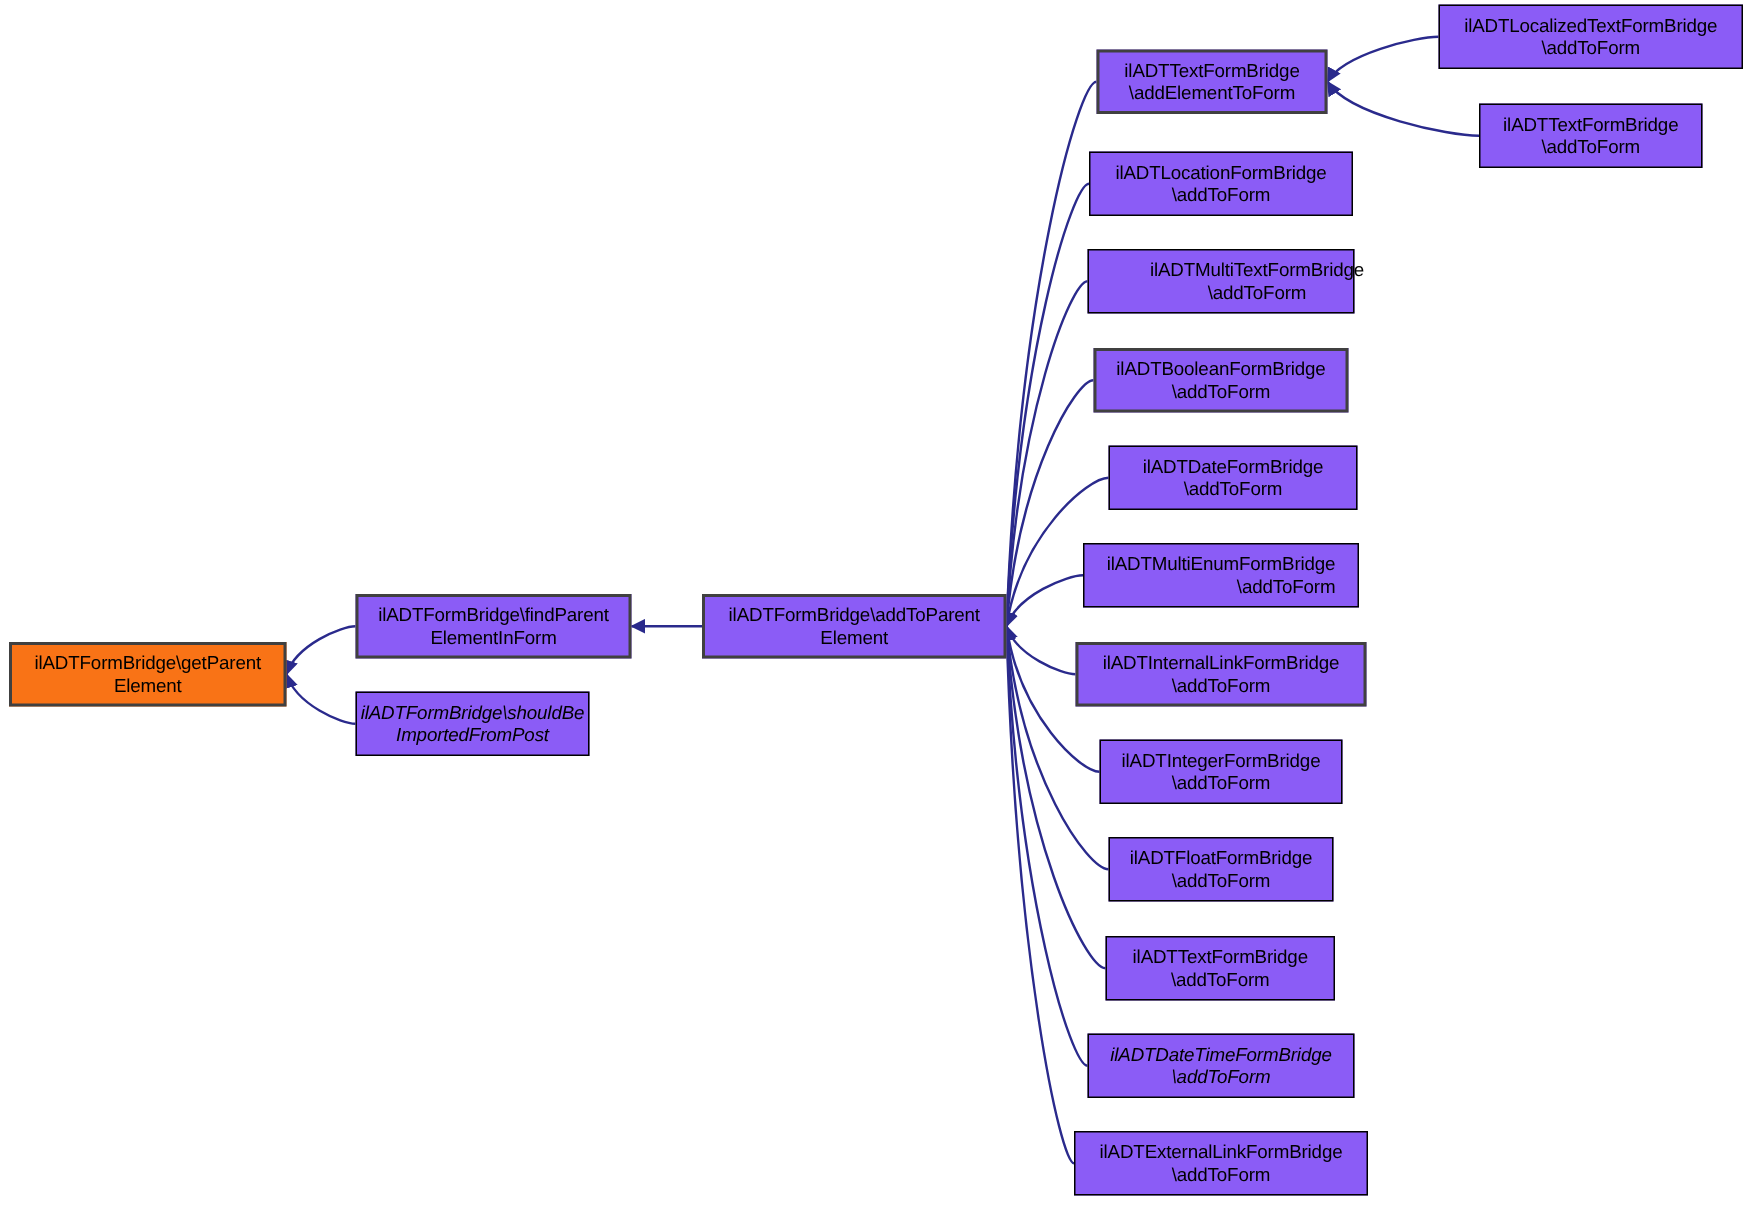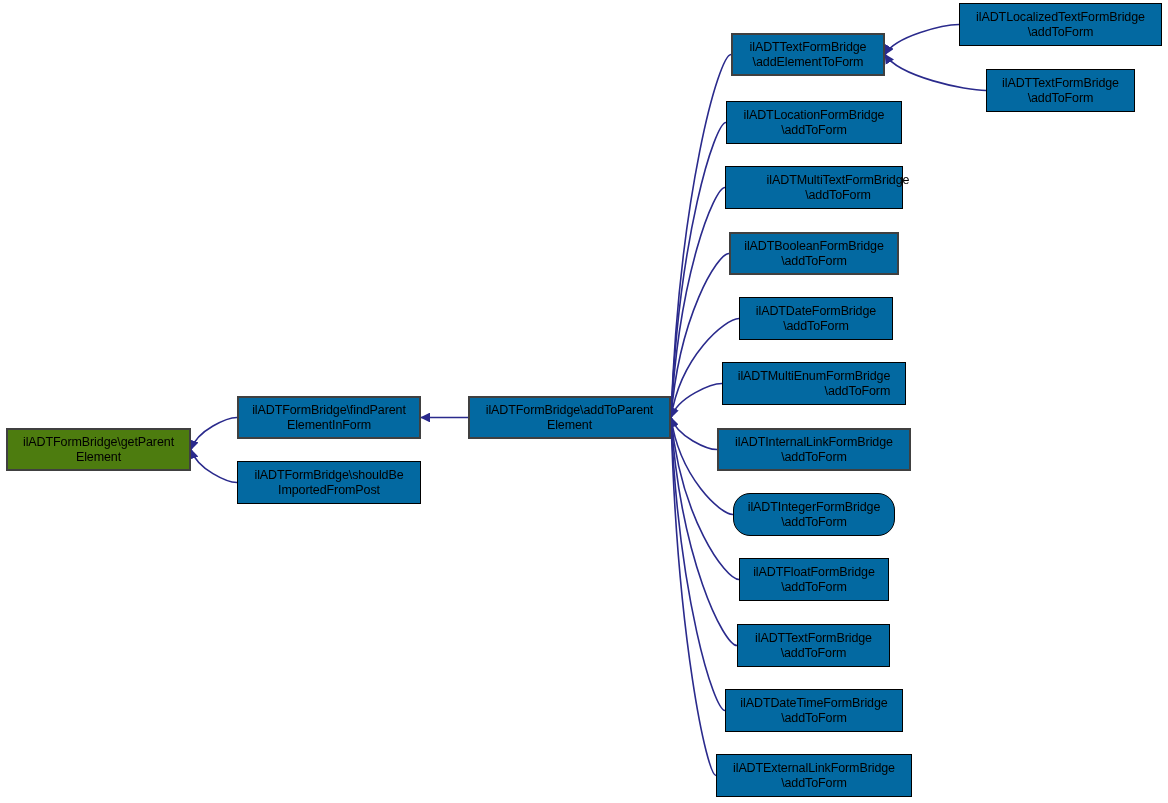--- a/index.html
+++ b/index.html
@@ -26,34 +26,34 @@
     height: 803px;
     pointer-events: none;
   }
   .node {
     position: absolute;
     box-sizing: border-box;
     display: flex;
     align-items: center;
     justify-content: center;
     text-align: center;
-    background: #0369a1;
+    background: #8b5cf6;
     border: 1px solid #000000;
     font-size: 12.5px;
     line-height: 15px;
     color: #000000;
     letter-spacing: -0.1px;
     white-space: pre-line;
     z-index: 2;
   }
   .node.thick {
     border: 2px solid #404040;
   }
   .node.highlight {
-    background: #4d7c0f;
+    background: #f97316;
     border: 2px solid #404040;
   }
   .node-label {
     display: block;
     padding: 0 3px;
     white-space: pre-line;
   }
 </style>
 </head>
 <body>
@@ -84,45 +84,45 @@
         <path d="M 716 775.5 C 707 775.5, 677.3 639.46, 671 417.5" marker-end="url(#arrow)"></path>
         <path d="M 959 24.5 C 944.2 24.5, 895.36 35.9, 885 54.5" marker-end="url(#arrow)"></path>
         <path d="M 986 90.5 C 965.8 90.5, 899.14 76.82, 885 54.5" marker-end="url(#arrow)"></path>
       </g>
   </svg>
 
 <div class="node highlight" style="left: 6px; top: 428px; width: 185px; height: 43px;"><span class="node-label">ilADTFormBridge\getParent
 Element</span></div>
     <div class="node thick" style="left: 237px; top: 396px; width: 184px; height: 43px;"><span class="node-label">ilADTFormBridge\findParent
 ElementInForm</span></div>
-    <div class="node" style="left: 237px; top: 461px; width: 184px; height: 43px;"><span class="node-label">ilADTFormBridge\shouldBe
+    <div class="node" style="left: 237px; top: 461px; width: 156px; height: 43px; font-style: italic;"><span class="node-label">ilADTFormBridge\shouldBe
 ImportedFromPost</span></div>
     <div class="node thick" style="left: 468px; top: 396px; width: 203px; height: 43px;"><span class="node-label">ilADTFormBridge\addToParent
 Element</span></div>
     <div class="node thick" style="left: 731px; top: 33px; width: 154px; height: 43px;"><span class="node-label">ilADTTextFormBridge
 \addElementToForm</span></div>
     <div class="node" style="left: 726px; top: 101px; width: 176px; height: 43px;"><span class="node-label">ilADTLocationFormBridge
 \addToForm</span></div>
     <div class="node" style="left: 725px; top: 166px; width: 178px; height: 43px; padding-left: 48px;"><span class="node-label">ilADTMultiTextFormBridge
 \addToForm</span></div>
     <div class="node thick" style="left: 729px; top: 232px; width: 170px; height: 43px;"><span class="node-label">ilADTBooleanFormBridge
 \addToForm</span></div>
-    <div class="node" style="left: 739px; top: 297px; width: 154px; height: 43px;"><span class="node-label">ilADTDateFormBridge
+    <div class="node" style="left: 739px; top: 297px; width: 166px; height: 43px;"><span class="node-label">ilADTDateFormBridge
 \addToForm</span></div>
     <div class="node" style="left: 722px; top: 362px; width: 184px; height: 43px; text-align: right;"><span class="node-label">ilADTMultiEnumFormBridge
 \addToForm</span></div>
     <div class="node thick" style="left: 717px; top: 428px; width: 194px; height: 43px;"><span class="node-label">ilADTInternalLinkFormBridge
 \addToForm</span></div>
-    <div class="node" style="left: 733px; top: 493px; width: 162px; height: 43px; border-radius: 17px;"><span class="node-label">ilADTIntegerFormBridge
+    <div class="node" style="left: 733px; top: 493px; width: 162px; height: 43px;"><span class="node-label">ilADTIntegerFormBridge
 \addToForm</span></div>
     <div class="node" style="left: 739px; top: 558px; width: 150px; height: 43px;"><span class="node-label">ilADTFloatFormBridge
 \addToForm</span></div>
     <div class="node" style="left: 737px; top: 624px; width: 153px; height: 43px;"><span class="node-label">ilADTTextFormBridge
 \addToForm</span></div>
-    <div class="node" style="left: 725px; top: 689px; width: 178px; height: 43px;"><span class="node-label">ilADTDateTimeFormBridge
+    <div class="node" style="left: 725px; top: 689px; width: 178px; height: 43px; font-style: italic;"><span class="node-label">ilADTDateTimeFormBridge
 \addToForm</span></div>
     <div class="node" style="left: 716px; top: 754px; width: 196px; height: 43px;"><span class="node-label">ilADTExternalLinkFormBridge
 \addToForm</span></div>
     <div class="node" style="left: 959px; top: 3px; width: 203px; height: 43px;"><span class="node-label">ilADTLocalizedTextFormBridge
 \addToForm</span></div>
     <div class="node" style="left: 986px; top: 69px; width: 149px; height: 43px;"><span class="node-label">ilADTTextFormBridge
 \addToForm</span></div>
   </div>
 
 </body></html>

